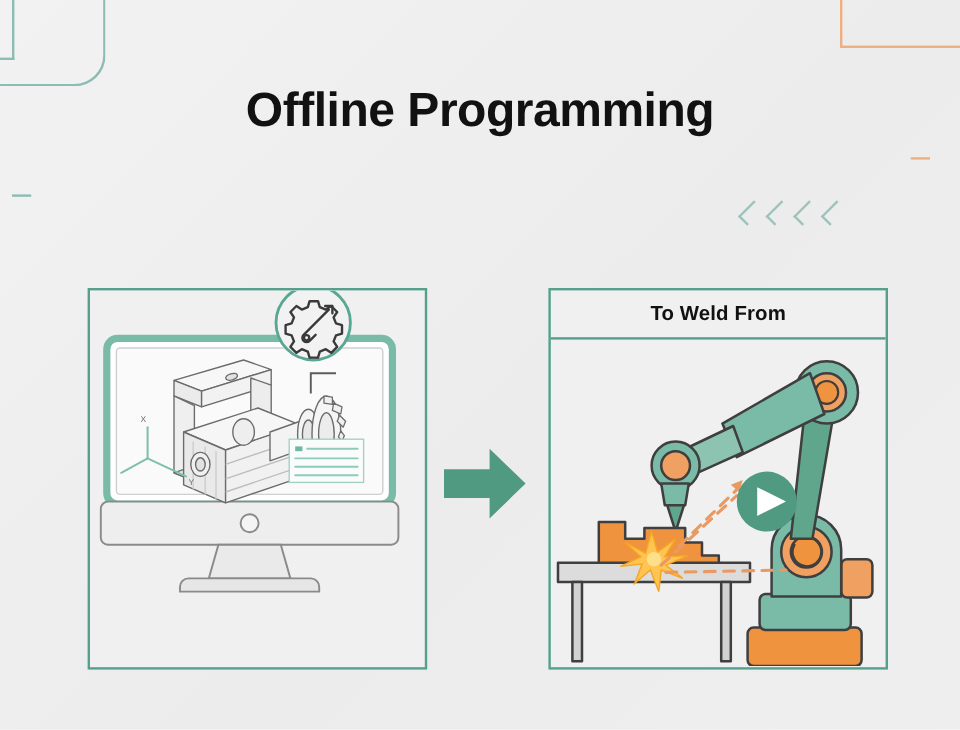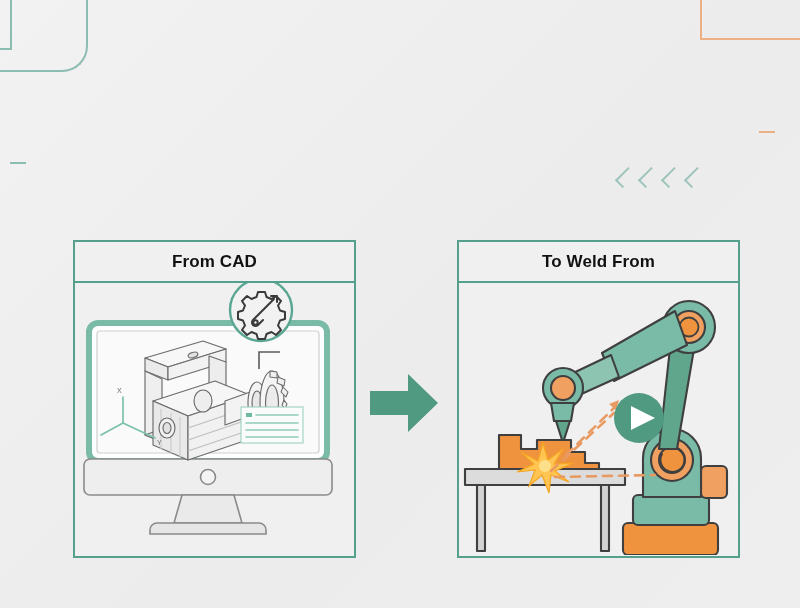--- a/index.html
+++ b/index.html
@@ -114,23 +114,23 @@
   <div class="deco deco-tr-bracket"></div>
   <div class="deco deco-tr-dash"></div>
 
   <div class="chevrons">
     <div class="chev"></div>
     <div class="chev"></div>
     <div class="chev"></div>
     <div class="chev"></div>
   </div>
 
+  <div class="title">Offline Programming</div>
 
   <div class="panel panel-left">
-    <div class="panel-head">From CAD</div>
     <div class="panel-body">
       <svg width="278" height="272" viewBox="0 0 278 272" xmlns="http://www.w3.org/2000/svg">
 
         <g>
           <rect x="14" y="40" width="238" height="138" rx="9" fill="#ffffff" stroke="#79bba7" stroke-width="6"></rect>
           <rect x="22" y="48" width="222" height="122" rx="3" fill="#fafafa" stroke="#cfcfcf" stroke-width="1.2"></rect>
 
           <path d="M14 178 h238 a9 9 0 0 1 -9 9 H23 a9 9 0 0 1 -9 -9 Z" fill="#ededed" stroke="#8a8a8a" stroke-width="1.6"></path>
           <rect x="9" y="176" width="248" height="36" rx="6" fill="#eeeeee" stroke="#8a8a8a" stroke-width="1.6"></rect>
           <circle cx="133" cy="194" r="7.5" fill="#f4f4f4" stroke="#8a8a8a" stroke-width="1.6"></circle>

